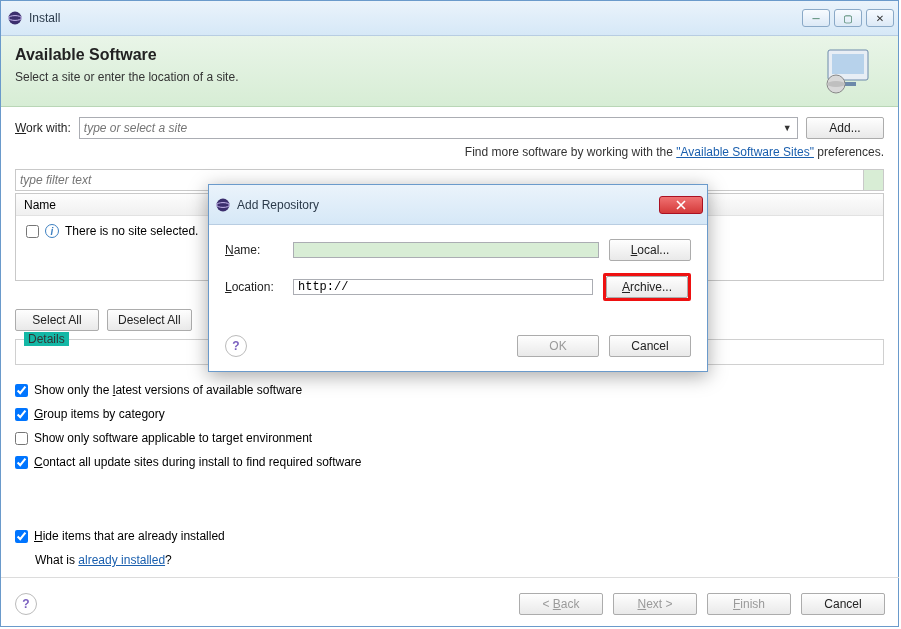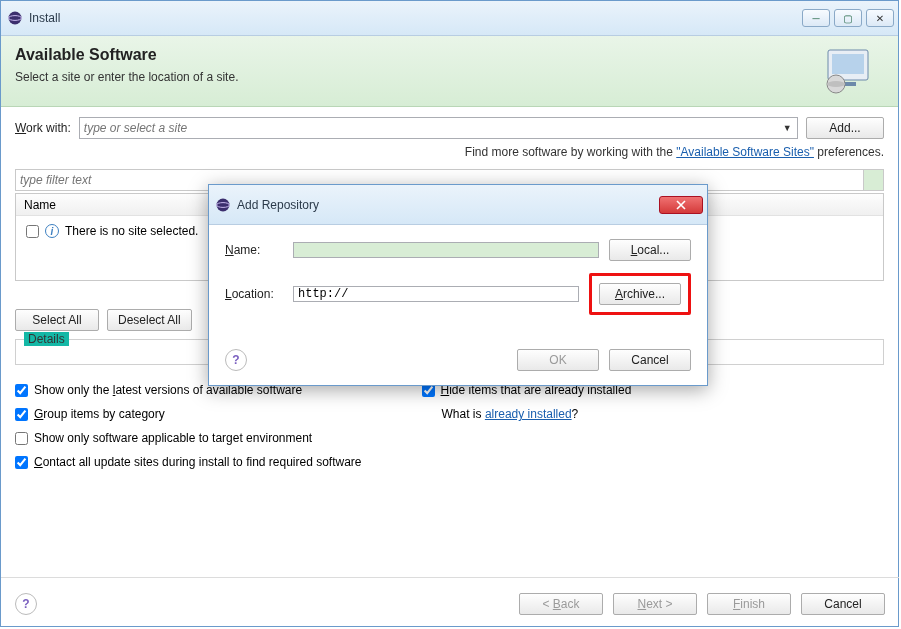--- a/index.html
+++ b/index.html
@@ -41,21 +41,21 @@
 .th{ height:22px; border-bottom:1px solid #e2e2e2; display:flex; align-items:center; padding:0 8px; background:linear-gradient(#fdfdfd,#f0f0f0);}
 .td{ padding:8px 10px; display:flex; align-items:center; gap:6px;}
 .info-icon{ width:14px;height:14px;border:1px solid #3d7fc1; border-radius:50%; color:#3d7fc1; font-size:10px; display:flex; align-items:center; justify-content:center; font-style:italic; font-weight:bold;}
 
 .sel-buttons{ display:flex; gap:8px; margin:28px 0 8px;}
 .sel-buttons .btn{min-width:84px;}
 
 .details{ border:1px solid #d0d0d0; height:26px; position:relative; margin-bottom:18px;}
 .details legend{ position:absolute; top:-8px; left:8px; background:#14b8a6; padding:0 4px; color:#333;}
 
-.checks{ display:flex; gap:60px;}
+.checks{ display:flex; gap:60px;flex-direction:column;}
 .col{ display:flex; flex-direction:column; gap:10px;}
 .ck{ display:flex; align-items:center; gap:6px;}
 .ck input{ width:13px;height:13px;}
 .ck span u{text-decoration:underline;}
 .indent{ padding-left:20px;}
 .link{ color:#1a5fae; text-decoration:underline;}
 
 .footer{ position:absolute; bottom:0; left:1px; right:2px; height:52px; border-top:1px solid #dcdcdc; display:flex; align-items:center; padding:0 14px; gap:10px;}
 .footer .help{ width:22px;height:22px; border:1px solid #bbb; border-radius:50%; color:#7a5fbf; display:flex; align-items:center; justify-content:center; font-weight:bold;}
 .footer .spacer{flex:1;}
@@ -63,21 +63,21 @@
 
 
 .dialog{ position:absolute; left:208px; top:184px; width:500px; background:#fff; border:1px solid #6a9acb; box-shadow:0 4px 18px rgba(0,0,0,.35);}
 .dialog .titlebar{ height:40px;}
 .dialog .dbody{ padding:14px 16px 14px;}
 .drow{ display:flex; align-items:center; gap:10px; margin-bottom:12px;}
 .drow label{ width:58px; color:#222;}
 .drow label u{text-decoration:underline;}
 .dinput{ flex:1; height:16px; border:1px solid #abadb3; padding:0 4px;font-family:Liberation Mono, monospace;}
 .dinput.green{ background:#d8edd5;}
-.highlight{ border:3px solid #e11; padding:7px; border-radius:2px;}
+.highlight{ border:3px solid #e11; padding:0; border-radius:2px;}
 .dialog .btn{min-width:82px;}
 .dialog .footer2{ display:flex; align-items:center; gap:10px; padding:8px 16px 14px;}
 .dialog .footer2 .help{ width:22px;height:22px; border:1px solid #bbb; border-radius:50%; color:#7a5fbf; display:flex; align-items:center; justify-content:center; font-weight:bold;}
 .closebtn{ width:44px;height:18px; border-radius:3px; background:linear-gradient(#f07272,#d43a3a); border:1px solid #a12; color:#fff; display:flex; align-items:center; justify-content:center;}
 .closebtn svg{stroke:#fff;}
 </style>
 </head>
 <body>
 
 <div class="window">

